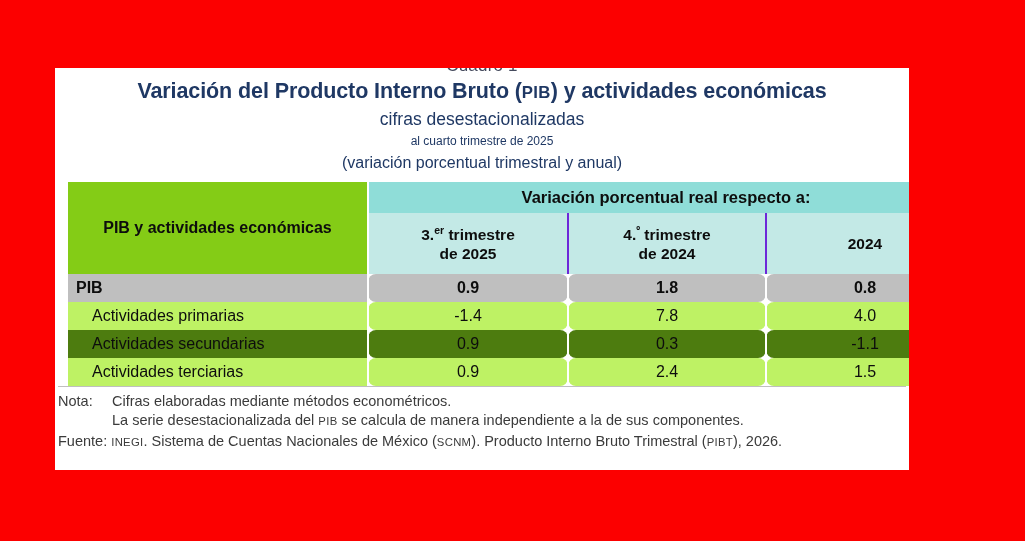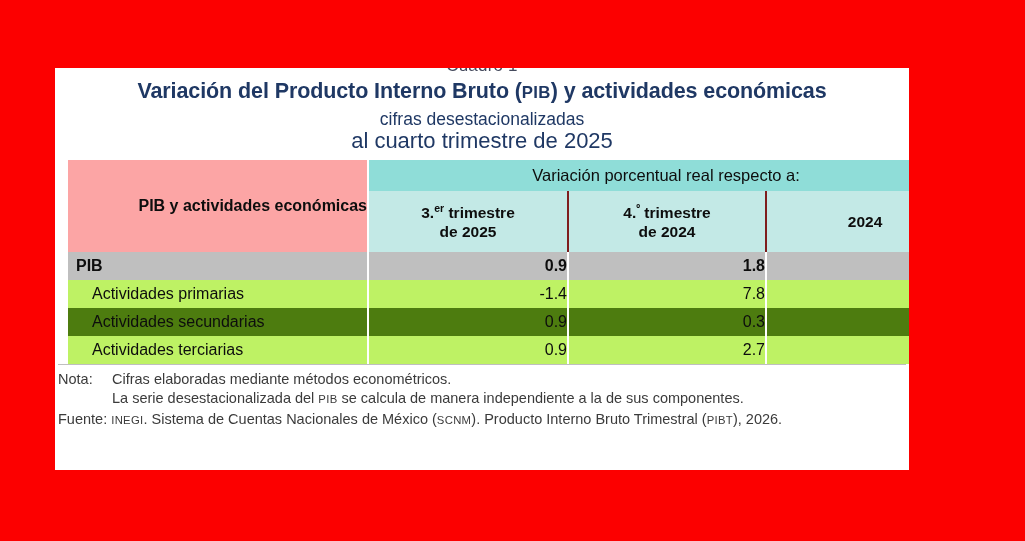--- a/index.html
+++ b/index.html
@@ -46,21 +46,21 @@
     line-height: 26px;
     margin-top: 2px;
     letter-spacing: -.1px;
     white-space: nowrap;
   }
   .sub-1, .sub-2, .sub-3 {
     font-weight: 400;
     line-height: 22px;
   }
   .sub-1 { font-size: 17.5px; margin-top: 2px; }
-  .sub-2 { font-size: 22px; text-align: center; }
+  .sub-2 { font-size: 12px; text-align: center; }
   .sub-3 { font-size: 16px; }
 
   .sc {
     font-size: .78em;
     letter-spacing: .3px;
   }
 
   
   .tablewrap {
     margin: 8px 13px 0 13px;
@@ -76,45 +76,45 @@
     vertical-align: middle;
   }
 
   .col-a { width: 300px; }
   .col-b { width: 200px; }
   .col-c { width: 198px; }
   .col-d { width: 197px; }
 
   
   .h-left {
-    background: #fca5a5;
+    background: #84cc16;
     color: #0d0d0d;
     font-weight: bold;
     font-size: 16px;
-    text-align: right;
+    text-align: center;
     height: 92px;
     border-right: 2px solid #FFFFFF;
   }
   .h-span {
     background: #8FDDD8;
     color: #0d0d0d;
-    font-weight: normal;
+    font-weight: bold;
     font-size: 16.5px;
     text-align: center;
     height: 31px;
   }
   .h-sub {
     background: #C3E9E6;
     color: #0d0d0d;
     font-weight: bold;
     font-size: 15.5px;
     text-align: center;
     height: 61px;
     line-height: 19px;
-    border-right: 2px solid #7f1d1d;
+    border-right: 2px solid #6d28d9;
   }
   .h-sub.last { border-right: none; }
 
   sup.ord {
     font-size: .68em;
     vertical-align: super;
     line-height: 0;
   }
 
   
@@ -132,22 +132,23 @@
     height: 28px;
     color: #0d0d0d;
   }
   td.label {
     text-align: left;
     padding-left: 8px !important;
     border-right: 2px solid #FFFFFF;
   }
   td.label.indent { padding-left: 24px !important; }
   td.num {
-    text-align: right;
+    text-align: center;
     border-right: 2px solid #FFFFFF;
+    border-radius: 8px;
   }
   td.num.last { border-right: none; }
 
   
   .notes {
     margin: 0 3px;
     padding-top: 5px;
     border-top: 1px solid #BFBFBF;
     color: #3b3b3b;
     font-size: 14.5px;
@@ -162,20 +163,21 @@
 </head>
 <body>
 
 <div class="sheet">
 
   <div class="titleblock">
     <div class="cuadro-label">Cuadro 1</div>
     <div class="main-title"><span>Variación del Producto Interno Bruto (</span><span class="sc">PIB</span><span>) y actividades económicas</span></div>
     <div class="sub-1">cifras desestacionalizadas</div>
     <div class="sub-2">al cuarto trimestre de 2025</div>
+    <div class="sub-3">(variación porcentual trimestral y anual)</div>
   </div>
 
   <div class="tablewrap">
     <table class="maintable">
       <colgroup>
         <col class="col-a">
           <col class="col-b">
           <col class="col-c">
           <col class="col-d">
       </colgroup>
@@ -213,21 +215,21 @@
         </tr>
         <tr class="data row-alt">
           <td class="label indent">Actividades secundarias</td>
           <td class="num">0.9</td>
           <td class="num">0.3</td>
           <td class="num last">-1.1</td>
         </tr>
         <tr class="data row-white">
           <td class="label indent">Actividades terciarias</td>
           <td class="num">0.9</td>
-          <td class="num">2.7</td>
+          <td class="num">2.4</td>
           <td class="num last">1.5</td>
         </tr>
       </tbody>
     </table>
   </div>
 
   <div class="notes">
     <div class="note-row">
       <div class="note-key">Nota:</div>
       <div class="note-val">Cifras elaboradas mediante métodos econométricos.</div>

